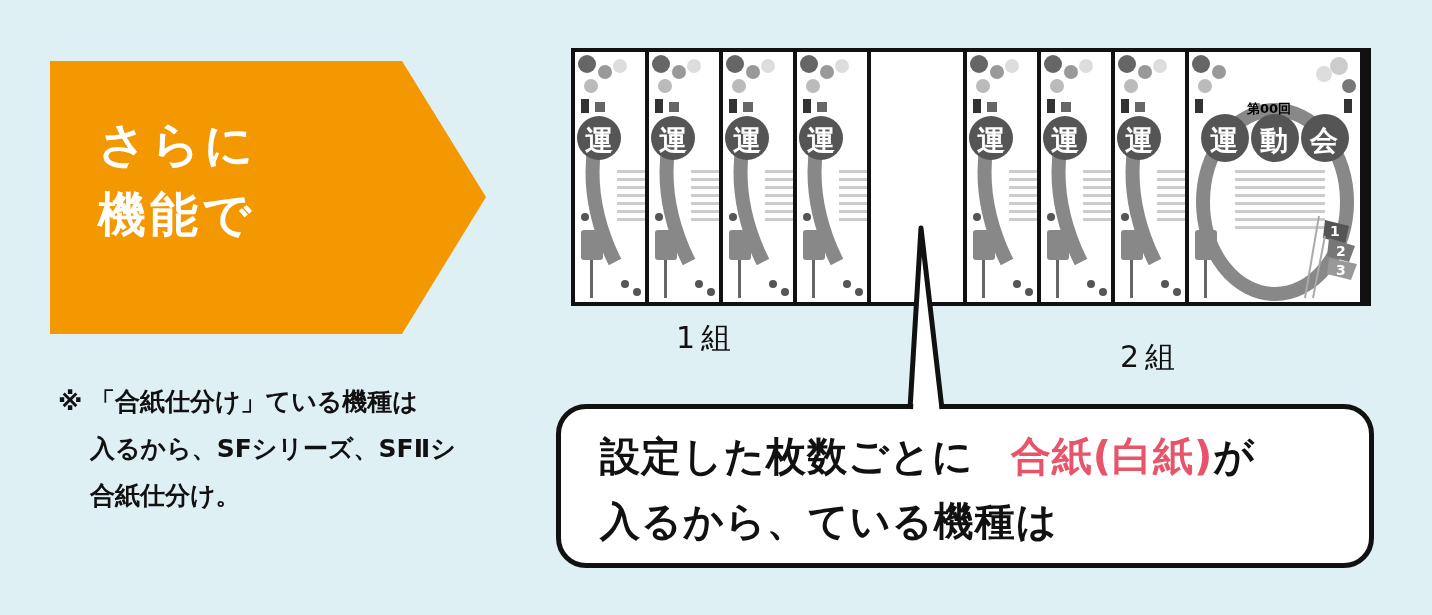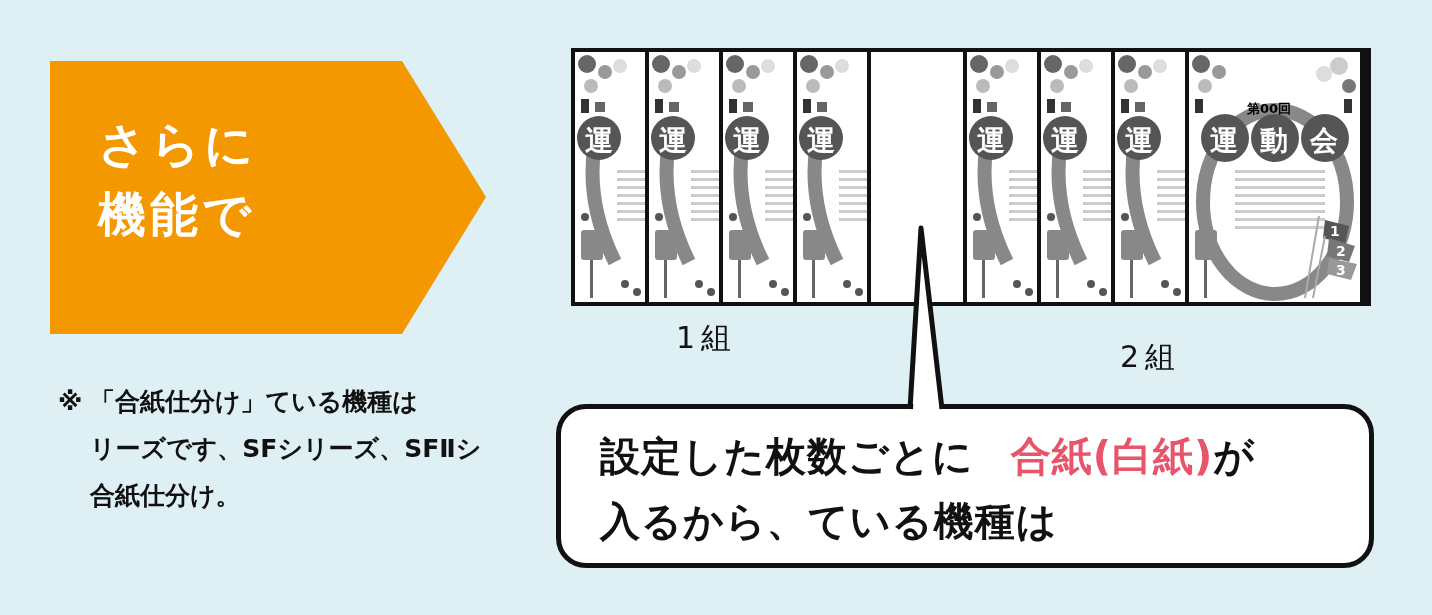--- a/index.html
+++ b/index.html
@@ -75,21 +75,21 @@
   <div class="banner-text">
     <div>さらに</div>
     <div>機能で</div>
   </div>
 </div>
 
 <div class="note">
   <span class="mark">※</span>
   <div class="body">
     <div>「合紙仕分け」ている機種は</div>
-    <div>リーズです、SFシリーズ、SFⅡシ</div>
+    <div>入るから、SFシリーズ、SFⅡシ</div>
     <div>合紙仕分け。</div>
   </div>
 </div>
 
 <div class="strip">
 
   <div class="sheet narrow">
     <svg width="70" height="250">
       <circle cx="12" cy="12" r="9" fill="#666"></circle>
         <circle cx="30" cy="20" r="7" fill="#999"></circle>

